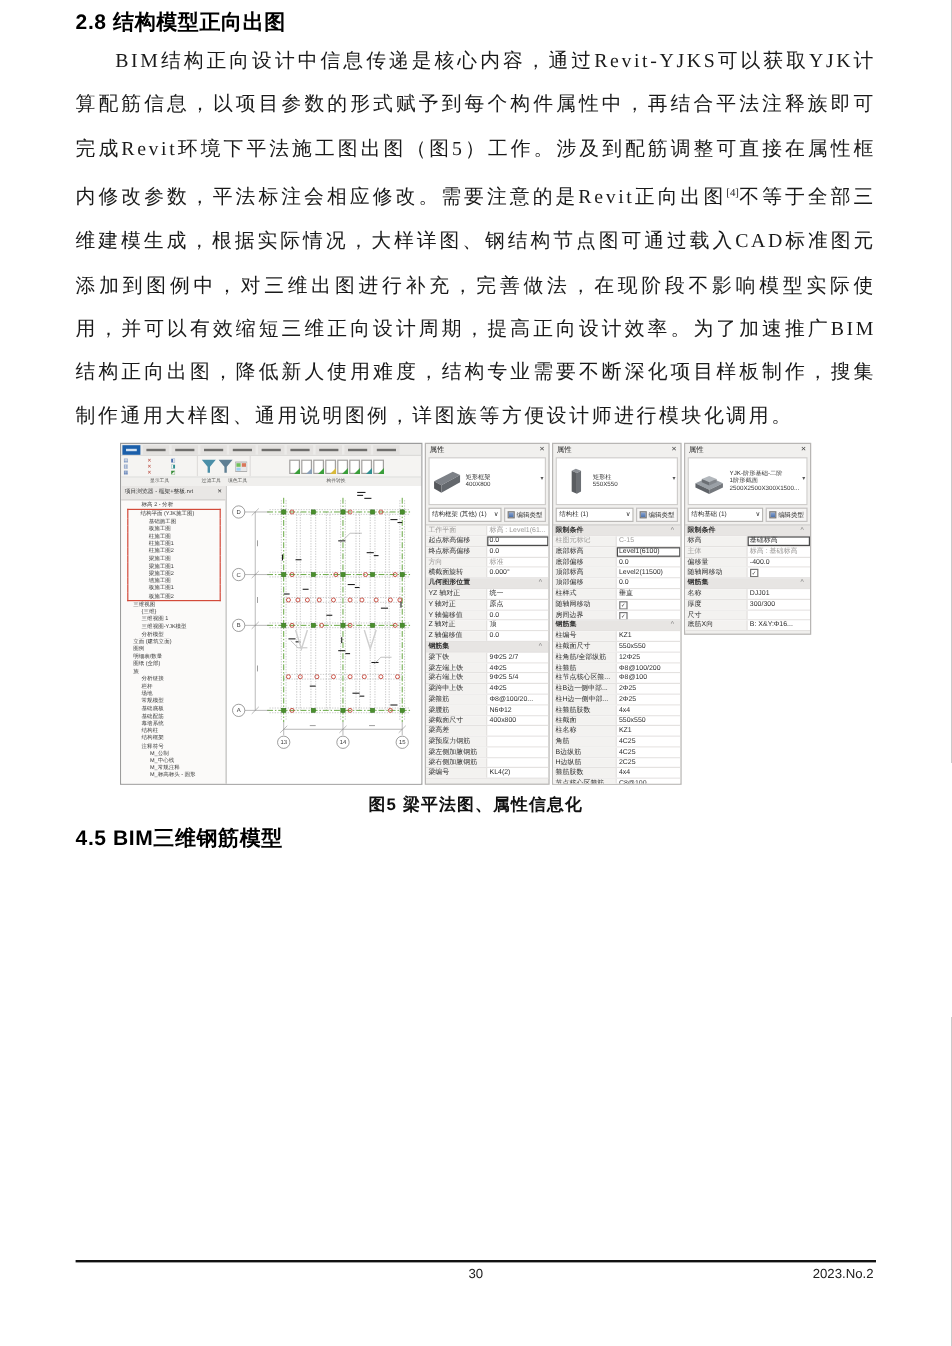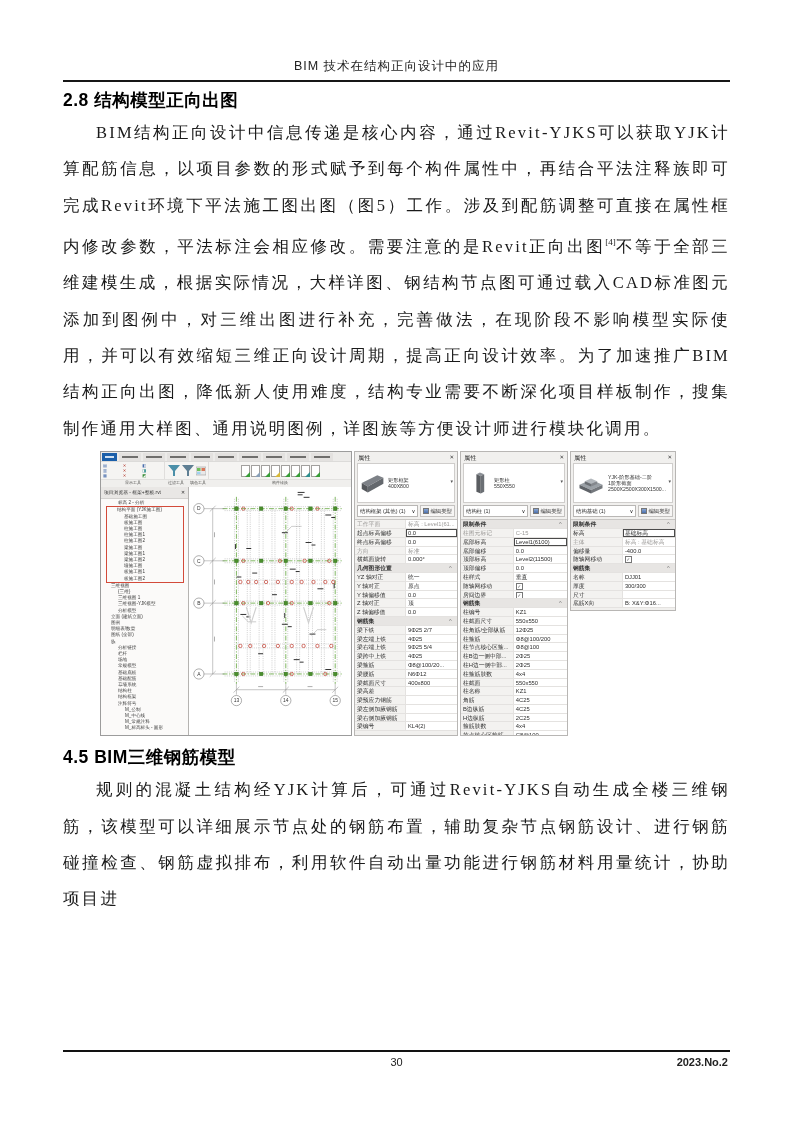--- a/index.html
+++ b/index.html
@@ -81,28 +81,27 @@
   .prow.t-section .pvalue{flex:0 0 8px;color:#777;}
   .prow.t-section .pvalue::before{content:"^";}
   .prow.hl .pvalue{outline:1px solid #4a4a4a;outline-offset:-1px;}
   .prow.gray .plabel,.prow.gray .pvalue{color:#9a9896;}
   .prow.t-check .pvalue::before{content:"✓";display:inline-block;width:5px;height:5px;line-height:5px;
         font-size:4.5px;text-align:center;border:1px solid #777;margin-top:1px;color:#333;background:#fff;}
   
   .footer{position:absolute;left:63px;right:63px;top:1050px;border-top:2.5px solid #121212;
           font-family:"Liberation Sans","DejaVu Sans",sans-serif;font-size:11px;color:#222;}
   .footer .pg{display:block;text-align:center;margin-top:4px;}
-  .footer .issue{position:absolute;right:2px;top:4px;font-weight:bold;}
+  .footer .issue{position:absolute;right:2px;top:4px;}
 </style>
 </head>
 <body>
 
 <div class="page">
   <div class="content">
-    <div class="doc-header">BIM 技术在结构正向设计中的应用</div>
 
     <h2 class="sec">2.8 结构模型正向出图</h2>
     <p class="body"><span>BIM结构正向设计中信息传递是核心内容，通过Revit-YJKS可以获取YJK计算配筋信息，以项目参数的形式赋予到每个构件属性中，再结合平法注释族即可完成Revit环境下平法施工图出图（图5）工作。涉及到配筋调整可直接在属性框内修改参数，平法标注会相应修改。需要注意的是Revit正向出图</span><sup>[4]</sup><span>不等于全部三维建模生成，根据实际情况，大样详图、钢结构节点图可通过载入CAD标准图元添加到图例中，对三维出图进行补充，完善做法，在现阶段不影响模型实际使用，并可以有效缩短三维正向设计周期，提高正向设计效率。为了加速推广BIM结构正向出图，降低新人使用难度，结构专业需要不断深化项目样板制作，搜集制作通用大样图、通用说明图例，详图族等方便设计师进行模块化调用。</span></p>
 
     <figure>
       <div class="fig-canvas">
 
         <div class="revit-window">
           <div class="r-tabs">
             <div class="r-tab app">
@@ -839,23 +838,23 @@
   </div>
 
   <div class="prow">
     <span class="plabel">底筋X向</span>
                 <span class="pvalue">B: X&amp;Y:Φ16...</span>
   </div>
 </div>
         </div>
 
       </div>
+      <figcaption>图5 梁平法图、属性信息化</figcaption>
     </figure>
 
     <h2 class="sec">4.5 BIM三维钢筋模型</h2>
-    <p class="body"><span>规则的混凝土结构经YJK计算后，可通过Revit-YJKS自动生成全楼三维钢筋，该模型可以详细展示节点处的钢筋布置，辅助复杂节点钢筋设计、进行钢筋碰撞检查、钢筋虚拟排布，利用软件自动出量功能进行钢筋材料用量统计，协助项目进</span></p>
   </div>
 
   <div class="footer">
     <span class="pg">30</span>
     <span class="issue">2023.No.2</span>
   </div>
 </div>
 
 </body></html>

